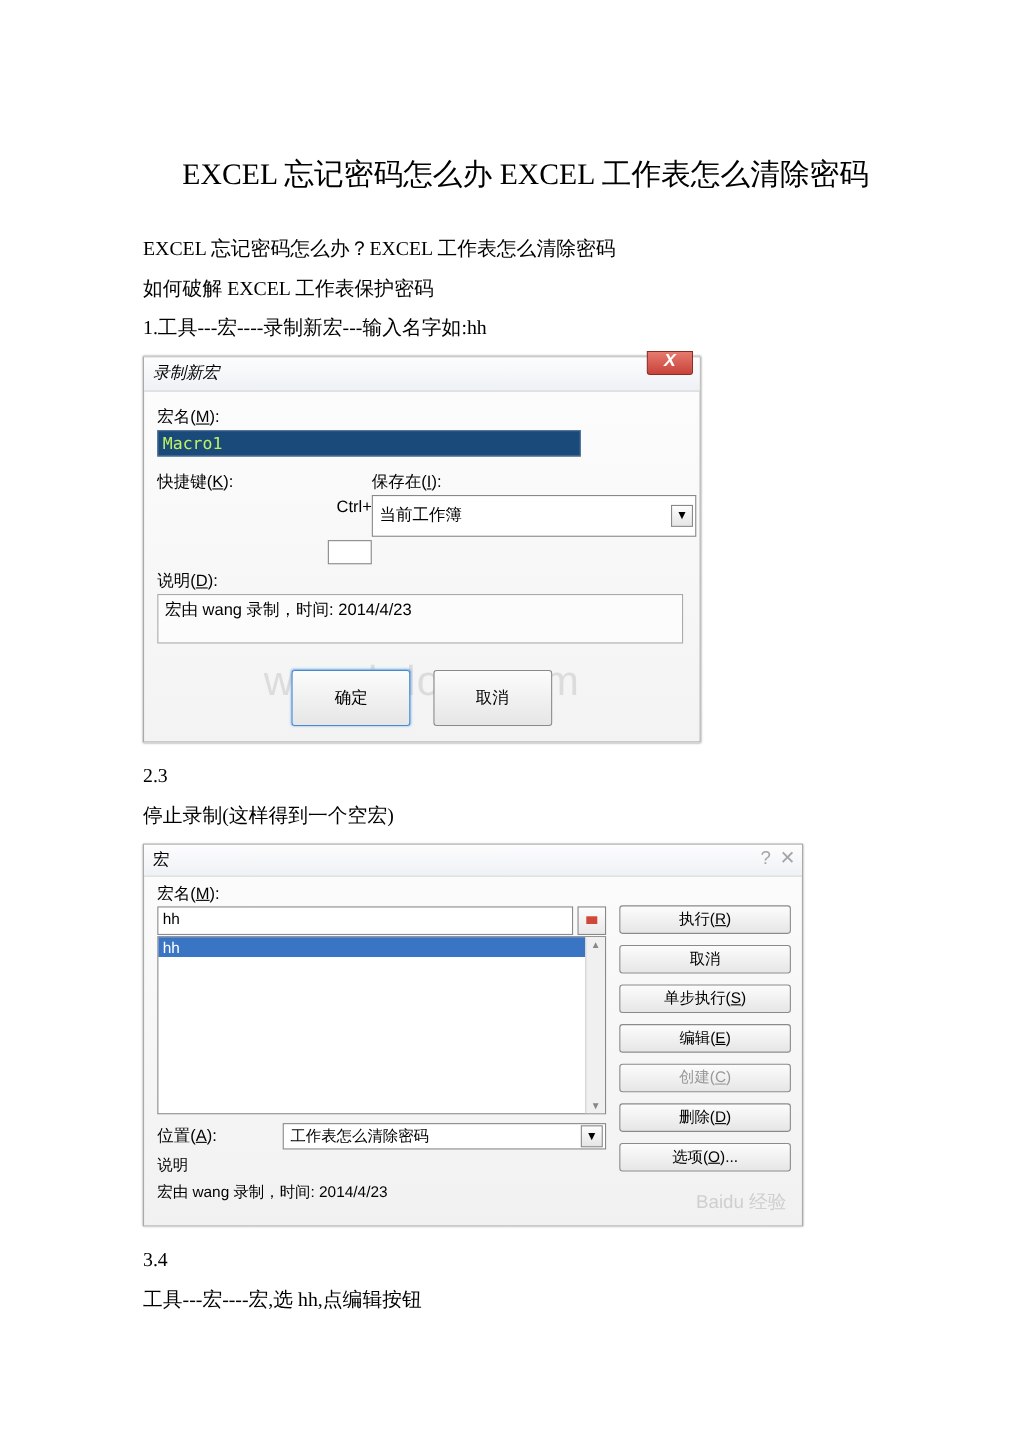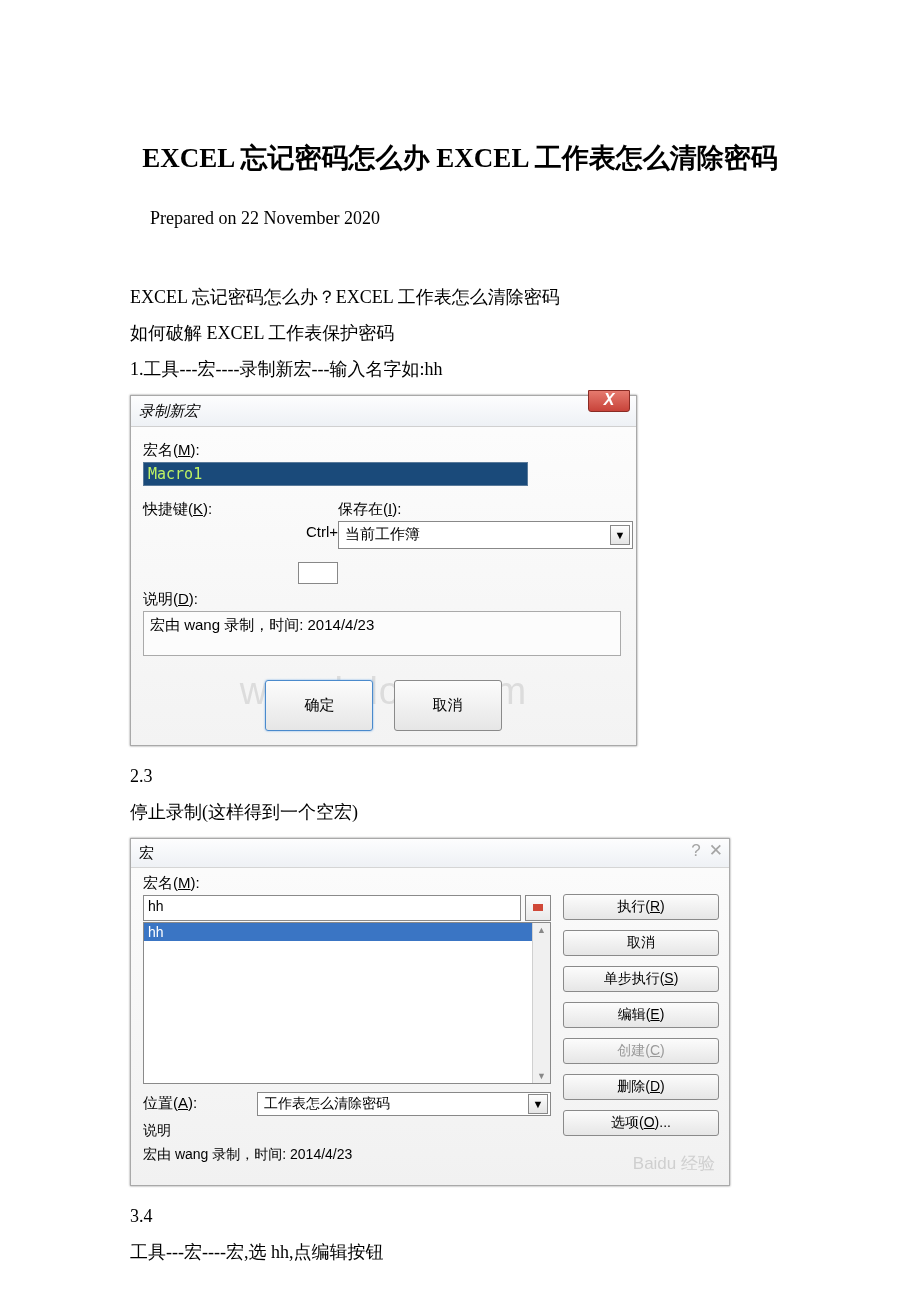--- a/index.html
+++ b/index.html
@@ -8,23 +8,23 @@
     background: #fff;
     font-family: "SimSun", "Microsoft YaHei", sans-serif;
     width: 920px;
   }
   .page {
     padding: 140px 130px 60px 130px;
   }
   h1 {
     font-family: "Times New Roman", "SimSun", serif;
     font-size: 27px;
-    font-weight: bold;
+    font-weight: normal;
     margin: 0 0 30px 0;
-    text-align: center;
+    text-align: right;
     line-height: 1.4;
   }
   .prepared {
     font-family: "Times New Roman", serif;
     font-size: 18px;
     margin: 0 0 50px 20px;
   }
   .body-text {
     font-family: "Times New Roman", "SimSun", serif;
     font-size: 18px;
@@ -93,21 +93,21 @@
     flex-direction: column;
   }
   .small-input {
     width: 38px;
     height: 20px;
     border: 1px solid #888;
     background: #fff;
   }
   .dropdown {
     width: 295px;
-    height: 28px;
+    height: 38px;
     border: 1px solid #888;
     background: #fff;
     display: flex;
     align-items: center;
     justify-content: space-between;
     padding: 0 2px 0 6px;
     box-sizing: border-box;
   }
   .dropdown-arrow {
     width: 18px;
@@ -289,21 +289,20 @@
     padding-top: 6px;
     letter-spacing: 0;
   }
   u { text-decoration: underline; }
 </style>
 </head>
 <body>
 
 <div class="page">
   <h1>EXCEL 忘记密码怎么办 EXCEL 工作表怎么清除密码</h1>
-  <p class="prepared">Prepared on 22 November 2020</p>
 
   <p class="body-text">EXCEL 忘记密码怎么办？EXCEL 工作表怎么清除密码</p>
   <p class="body-text">如何破解 EXCEL 工作表保护密码</p>
   <p class="body-text">1.工具---宏----录制新宏---输入名字如:hh</p>
 
   <div class="dialog1">
     <div class="titlebar">
       <span>录制新宏</span>
       <span class="close-x">X</span>
     </div>

